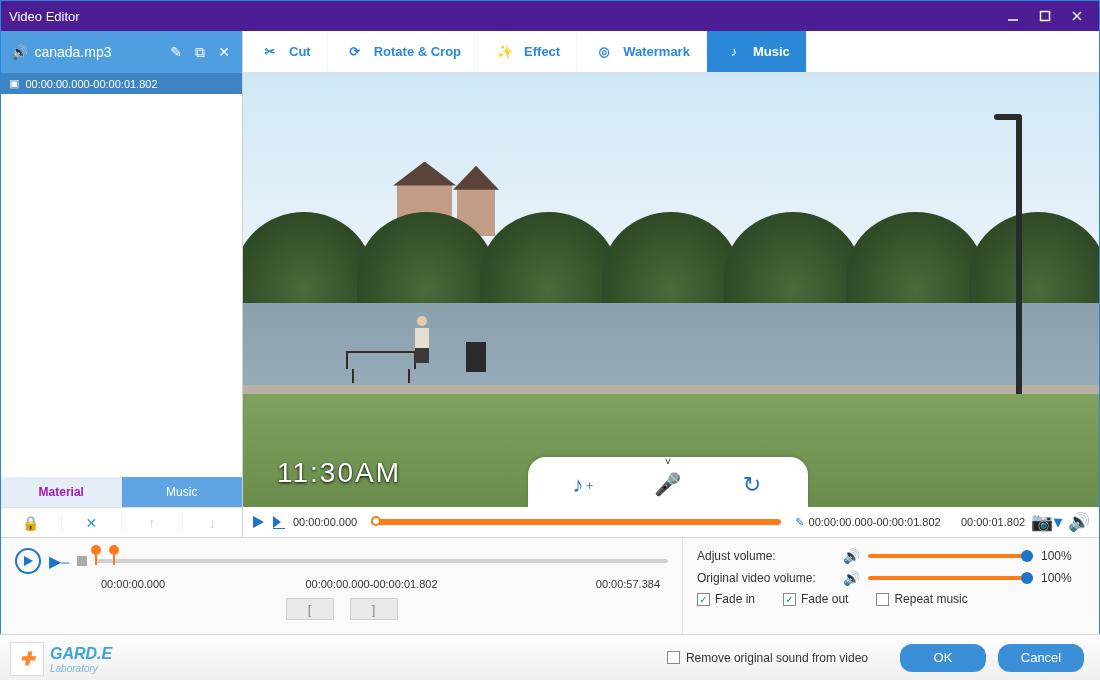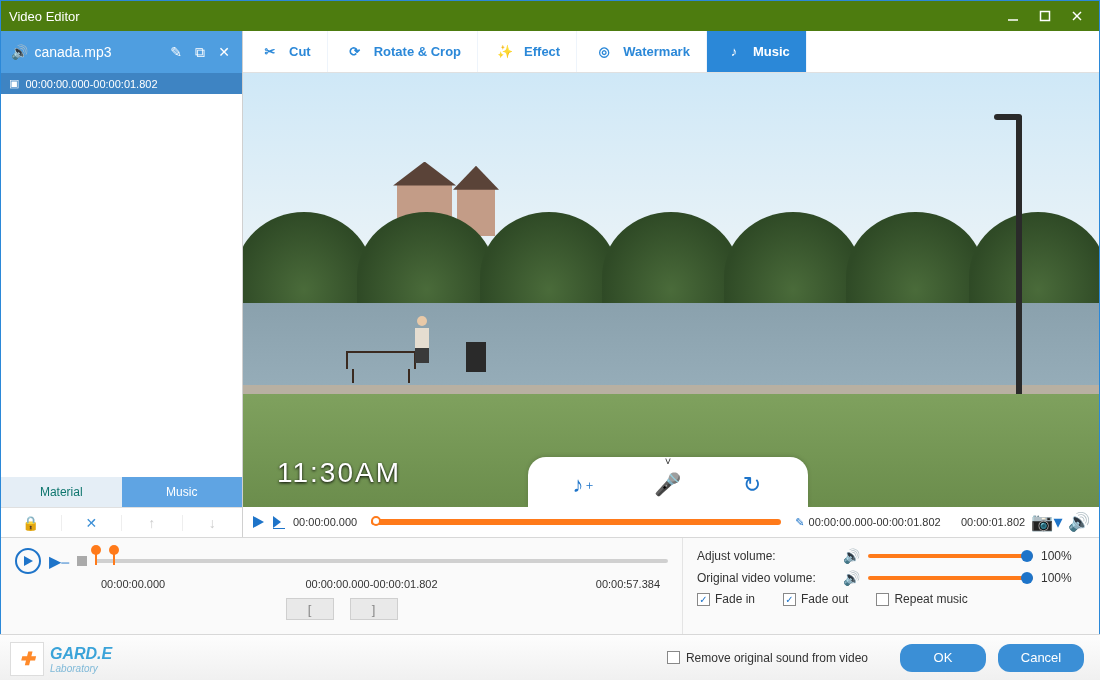--- a/index.html
+++ b/index.html
@@ -1,36 +1,36 @@
 <!DOCTYPE html>
 <html><head>
 <meta charset="utf-8">
 <style>
 * { margin: 0; padding: 0; box-sizing: border-box; font-family: "Segoe UI", Arial, sans-serif; }
 body { width: 1100px; height: 680px; overflow: hidden; background: #fff; border: 1px solid #2b88d8; }
 
 
-.title-bar { height: 30px; background: #4d7c0f; color: #fff; display: flex; align-items: center; padding: 0 8px; font-size: 13px; }
+.title-bar { height: 30px; background: #4c1d95; color: #fff; display: flex; align-items: center; padding: 0 8px; font-size: 13px; }
 .title-bar .title { flex: 1; }
 .title-bar .win-btns { display: flex; gap: 4px; }
 .title-bar .win-btn { width: 28px; height: 22px; display: flex; align-items: center; justify-content: center; cursor: pointer; }
 .title-bar .win-btn svg { width: 12px; height: 12px; }
 
 .main { display: flex; height: 506px; }
 
 
 .sidebar { width: 242px; background: #fff; border-right: 1px solid #d0d0d0; display: flex; flex-direction: column; }
 .side-header { height: 42px; background: #4f9ee0; color: #fff; display: flex; align-items: center; padding: 0 10px; font-size: 14px; gap: 8px; }
 .side-header .sh-title { flex: 1; display: flex; align-items: center; gap: 6px; }
 .side-header .sh-icon { width: 16px; height: 16px; display: flex; align-items: center; justify-content: center; cursor: pointer; }
 .side-list { flex: 1; background: #fff; }
 .side-item { background: #3e84c3; color: #fff; font-size: 11px; padding: 4px 8px; display: flex; align-items: center; gap: 6px; }
 .side-tabs { display: flex; height: 30px; }
 .side-tab { flex: 1; display: flex; align-items: center; justify-content: center; font-size: 12px; cursor: pointer; }
-.side-tab.inactive { background: #e5eef6; color: #0f766e; }
+.side-tab.inactive { background: #e5eef6; color: #a21caf; font-weight: bold; }
 .side-tab.active { background: #5fa4e3; color: #fff; }
 .side-btnbar { height: 30px; display: flex; align-items: center; border-top: 1px solid #e0e0e0; }
 .side-btnbar .sb-btn { flex: 1; display: flex; align-items: center; justify-content: center; color: #3b8fd6; cursor: pointer; font-size: 14px; border-right: 1px solid #eee; }
 .side-btnbar .sb-btn.disabled { color: #ccc; }
 .side-btnbar .sb-btn:last-child { border-right: none; }
 
 
 .content { flex: 1; display: flex; flex-direction: column; background: #fff; }
 .toolbar { height: 42px; display: flex; align-items: stretch; background: #fff; border-bottom: 1px solid #e0e0e0; }
 .tool { display: flex; align-items: center; gap: 8px; padding: 0 16px; color: #2b88d8; font-size: 13px; font-weight: 600; cursor: pointer; border-right: 1px solid #eef4fb; }

